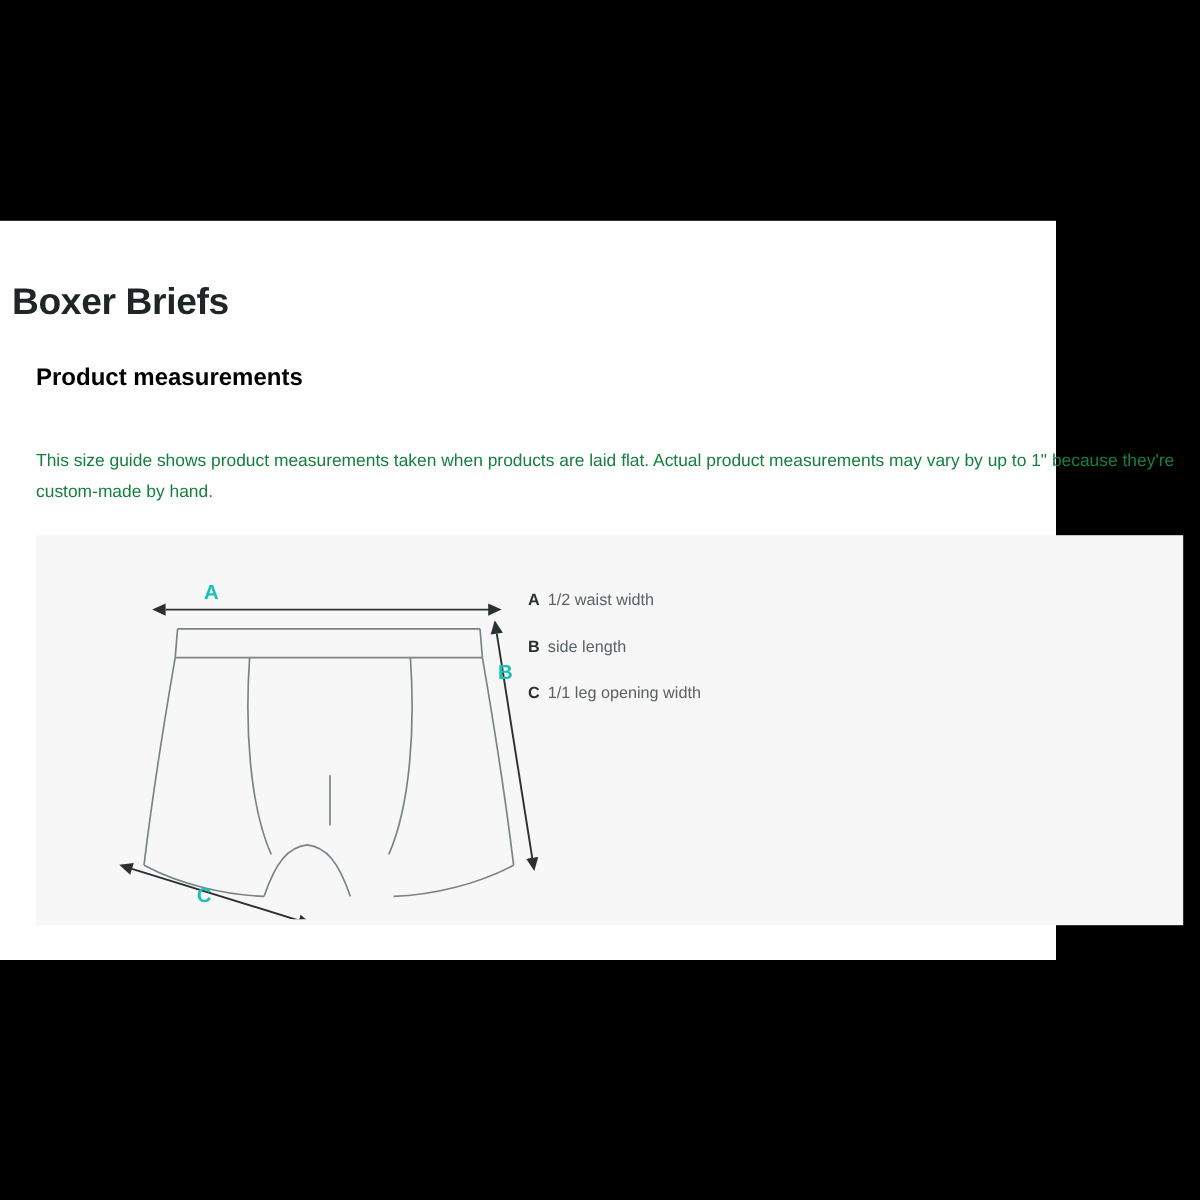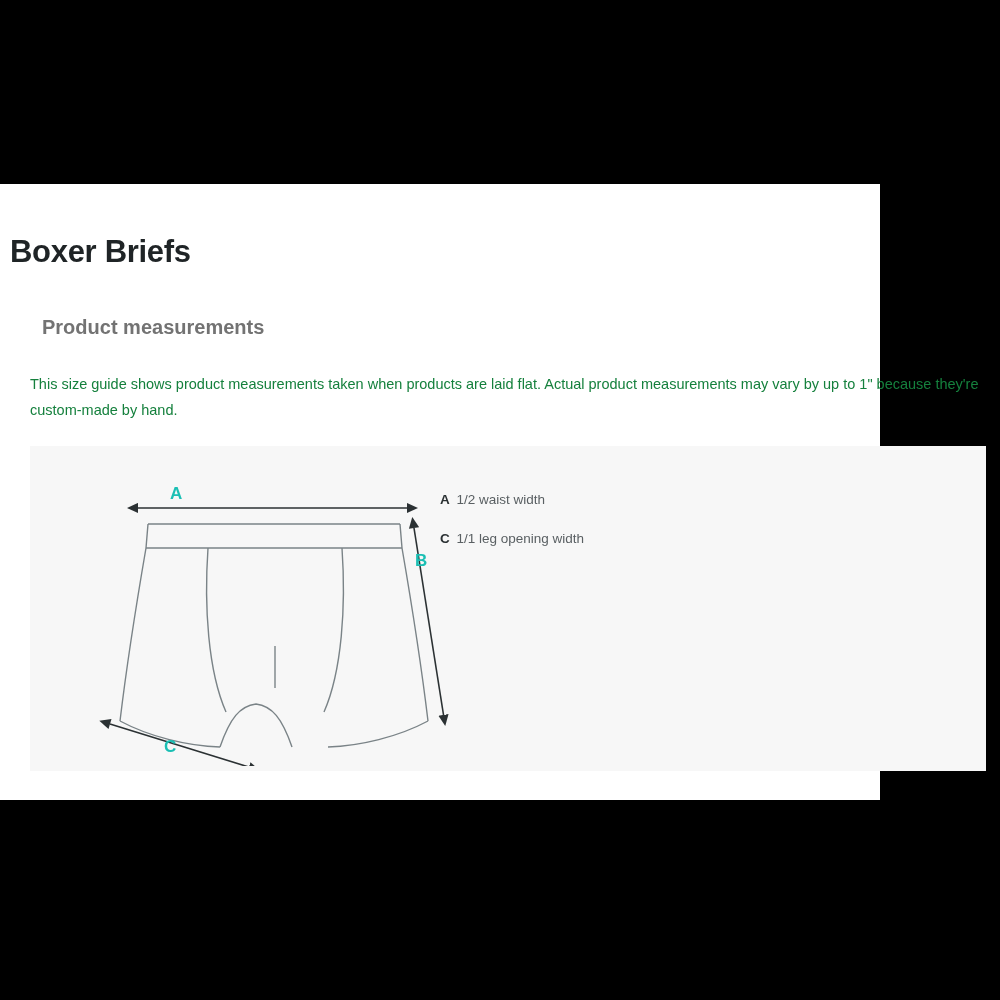--- a/index.html
+++ b/index.html
@@ -44,22 +44,22 @@
     letter-spacing: -0.3px;
     margin: 0;
   }
 
   .section-title {
     position: absolute;
     left: 30px;
     top: 120px;
     font-size: 20px;
     font-weight: bold;
-    color: #737373;
-    margin: 12px;
+    color: #000000;
+    margin: 0;
   }
 
   .description {
     position: absolute;
     left: 30px;
     top: 172px;
     width: 956px;
     font-size: 14.5px;
     line-height: 26px;
     color: #15803d;
@@ -121,20 +121,24 @@
     <p class="description">This size guide shows product measurements taken when products are laid flat. Actual product measurements may vary by up to 1" because they're custom-made by hand.</p>
 
     <div class="figure-box">
 
       <div class="legend">
         <div class="legend-row">
           <span class="legend-key">A</span>
           <span>1/2 waist width</span>
         </div>
         <div class="legend-row">
+          <span class="legend-key">B</span>
+          <span>side length</span>
+        </div>
+        <div class="legend-row">
           <span class="legend-key">C</span>
           <span>1/1 leg opening width</span>
         </div>
       </div>
 
       <div class="diagram">
         <svg width="380" height="310" viewBox="0 0 380 310" xmlns="http://www.w3.org/2000/svg">
           <defs>
             <marker id="arrowStart" markerWidth="9" markerHeight="9" refX="7" refY="3.2" orient="auto">
               <path d="M7,0 L0,3.2 L7,6.4 z" fill="#2b3133"></path>

